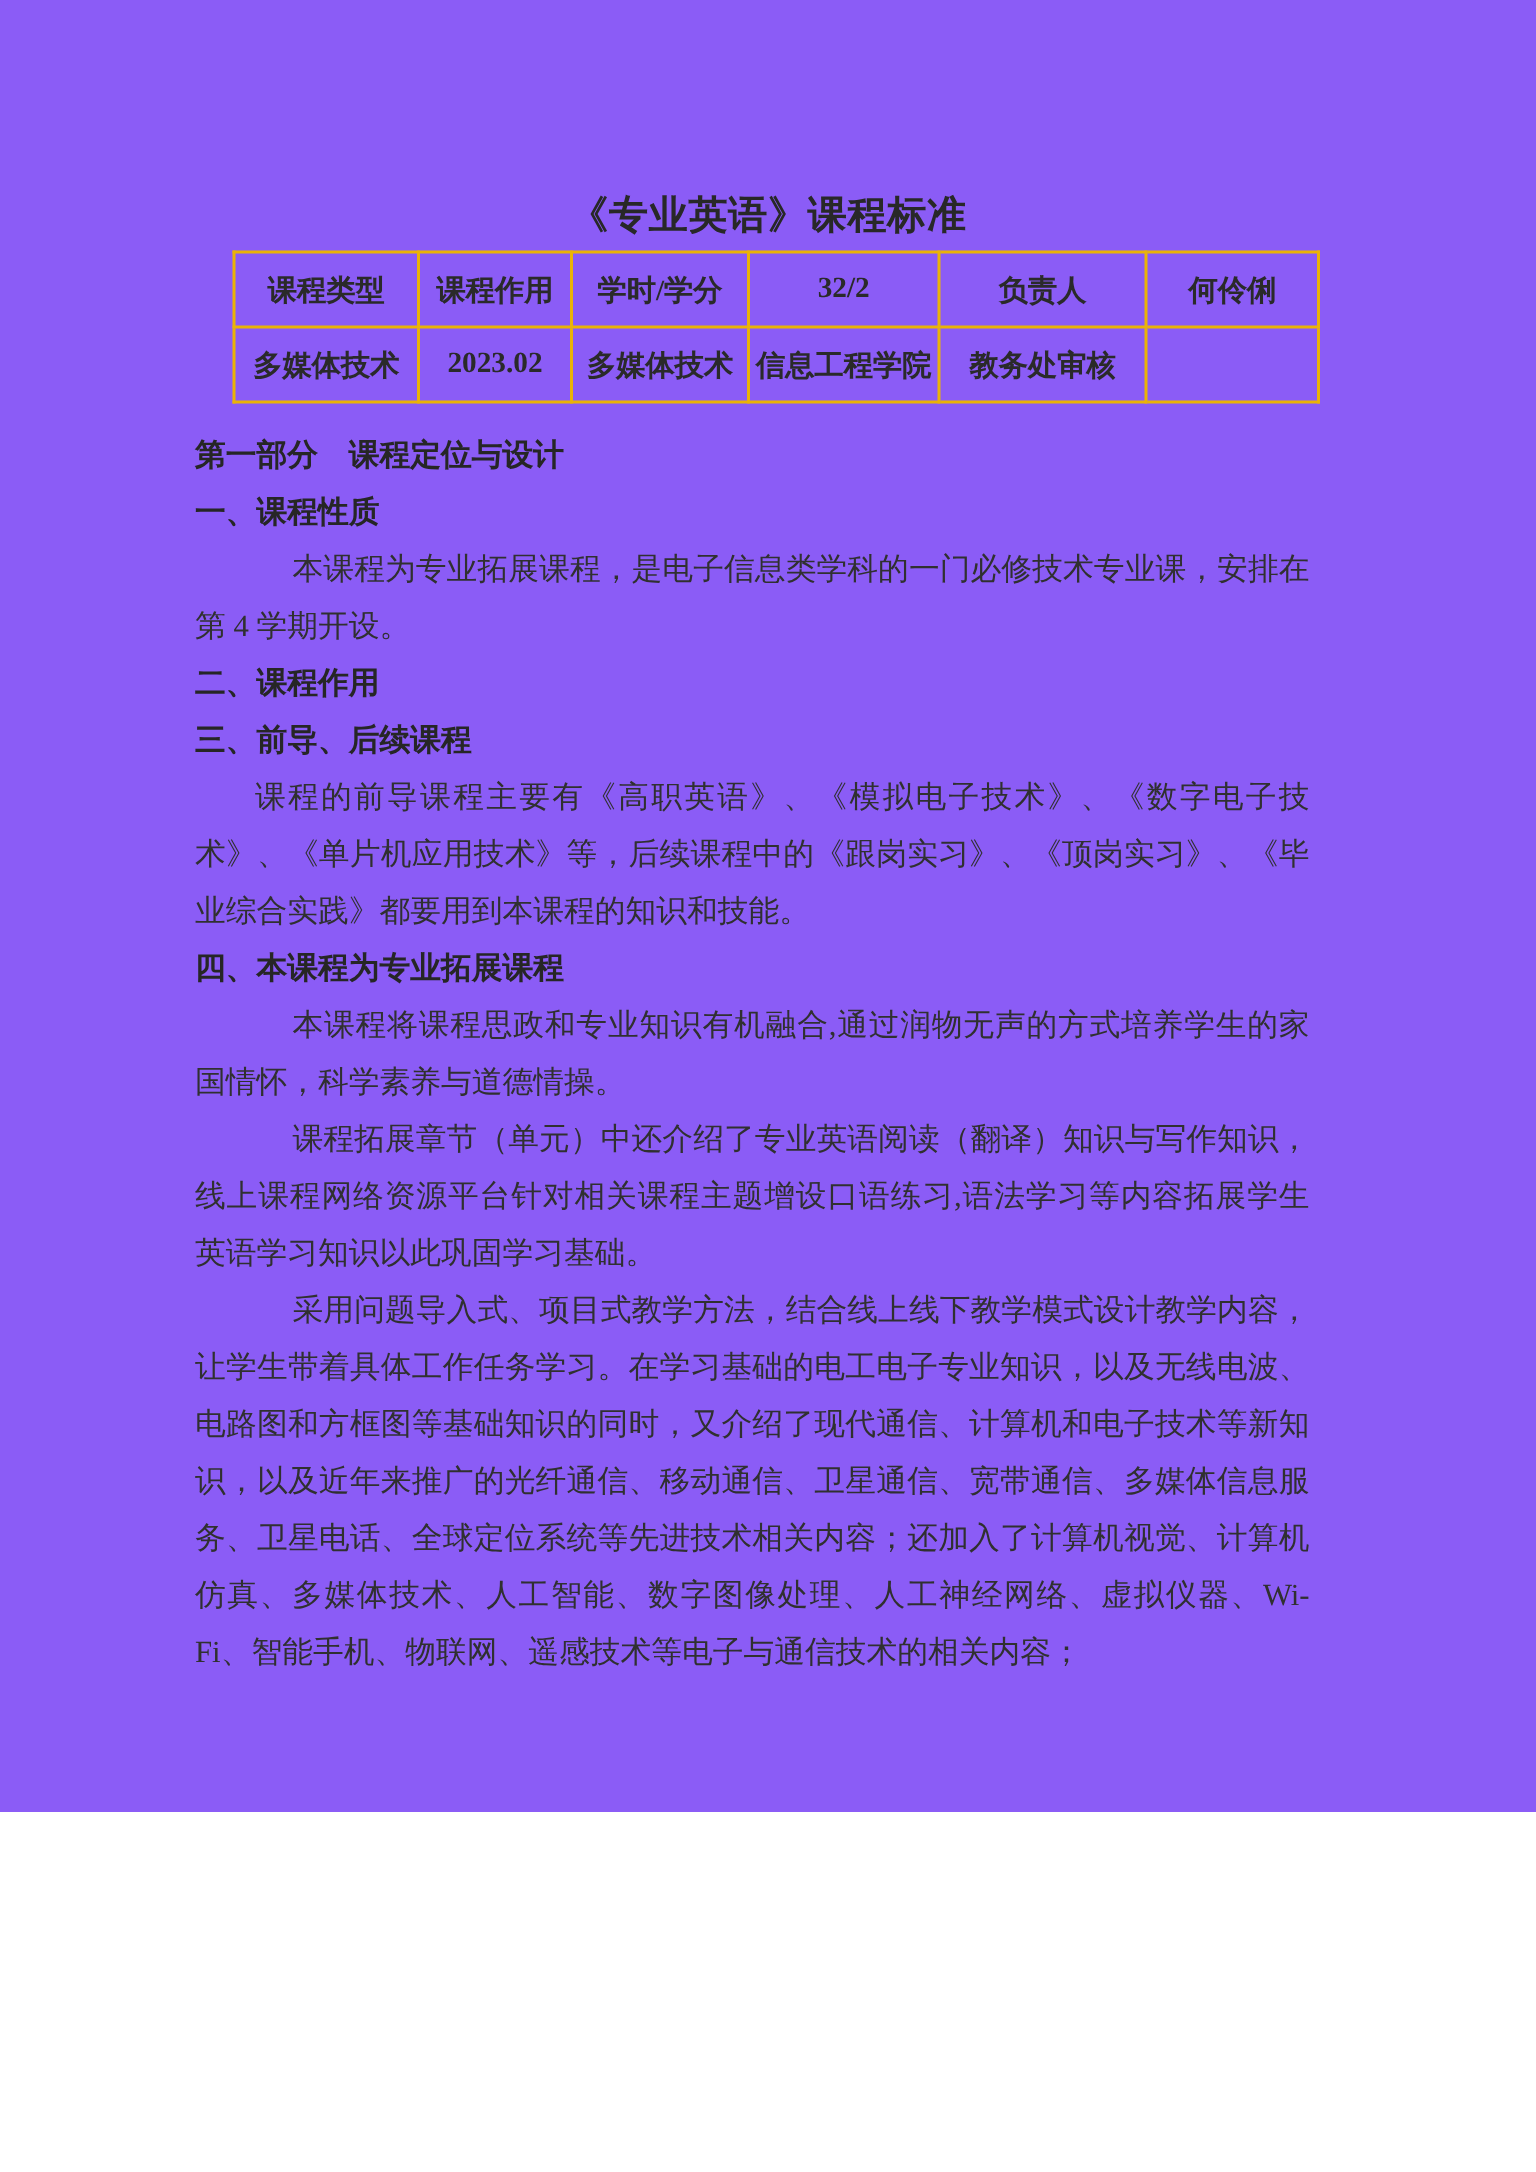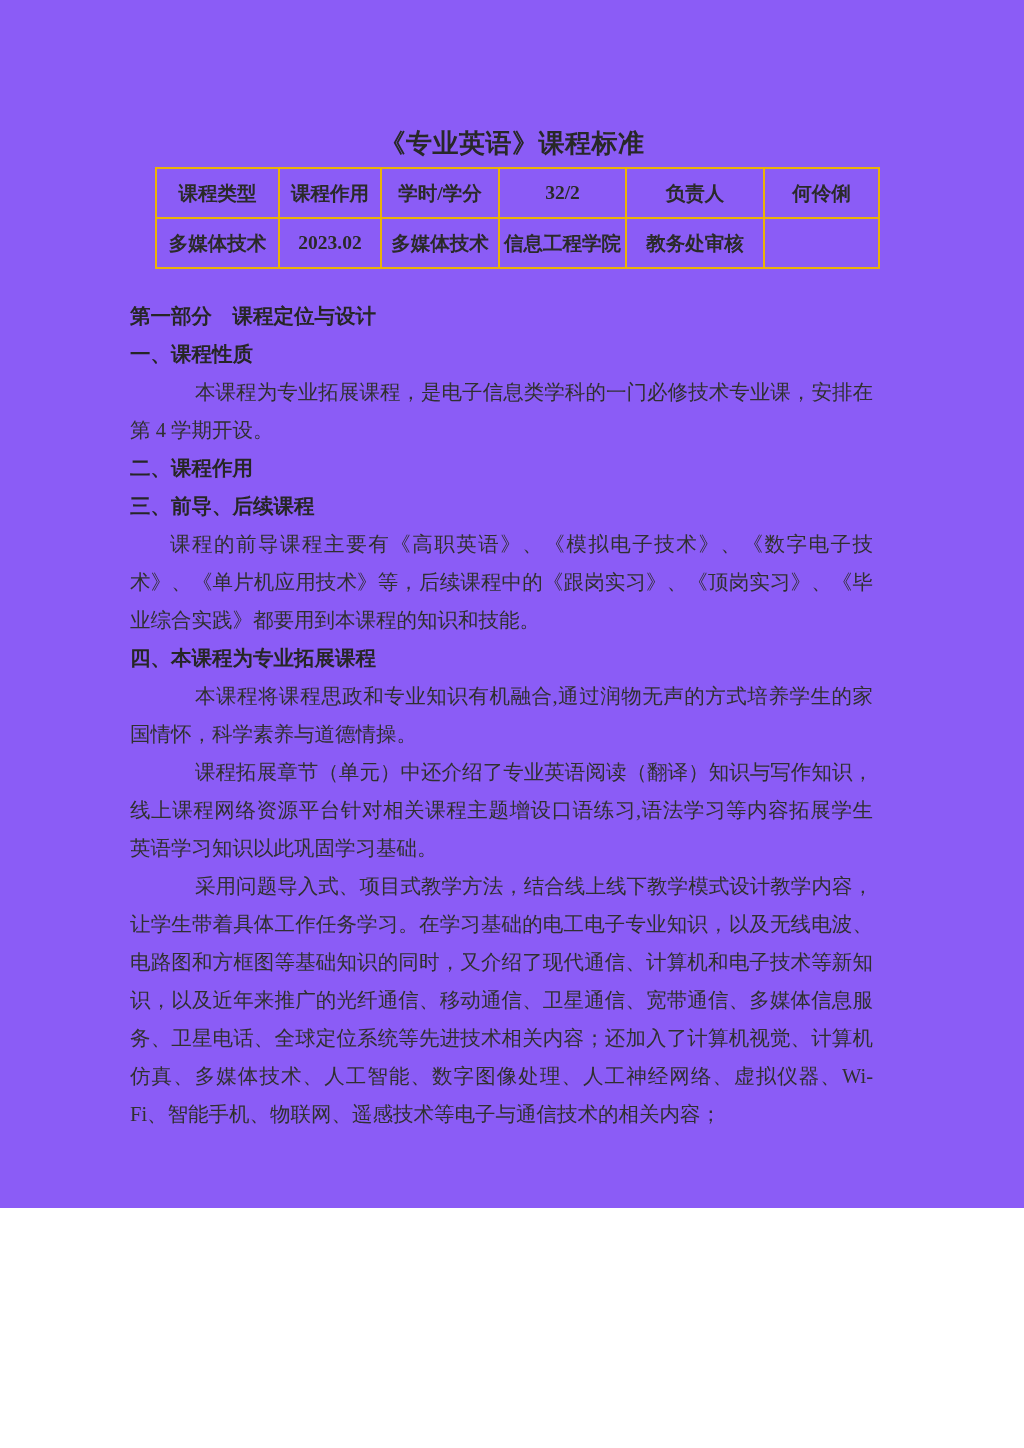--- a/index.html
+++ b/index.html
@@ -38,21 +38,21 @@
     padding: 0 2px;
     text-align: center;
     vertical-align: middle;
     font-size: 19.5px;
     font-weight: bold;
     color: #2a2a2a;
     overflow: hidden;
     white-space: nowrap;
   }
   .content {
-    margin: 28px 0 0 130px;
+    margin: 16px 0 0 130px;
     width: 743px;
     font-size: 20.5px;
     line-height: 38px;
     text-align: justify;
     text-justify: inter-ideograph;
     color: #303030;
   }
   .content h2, .content h3, .content p {
     margin: 0;
     padding: 0;

